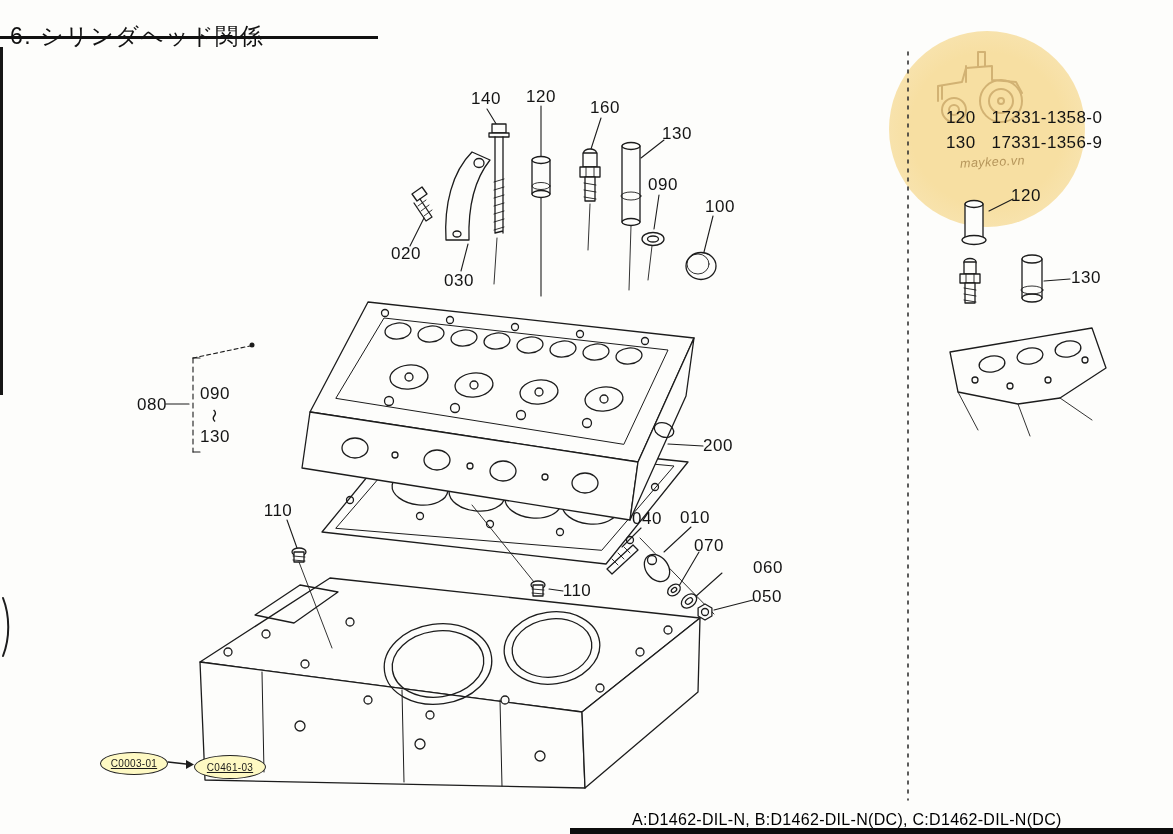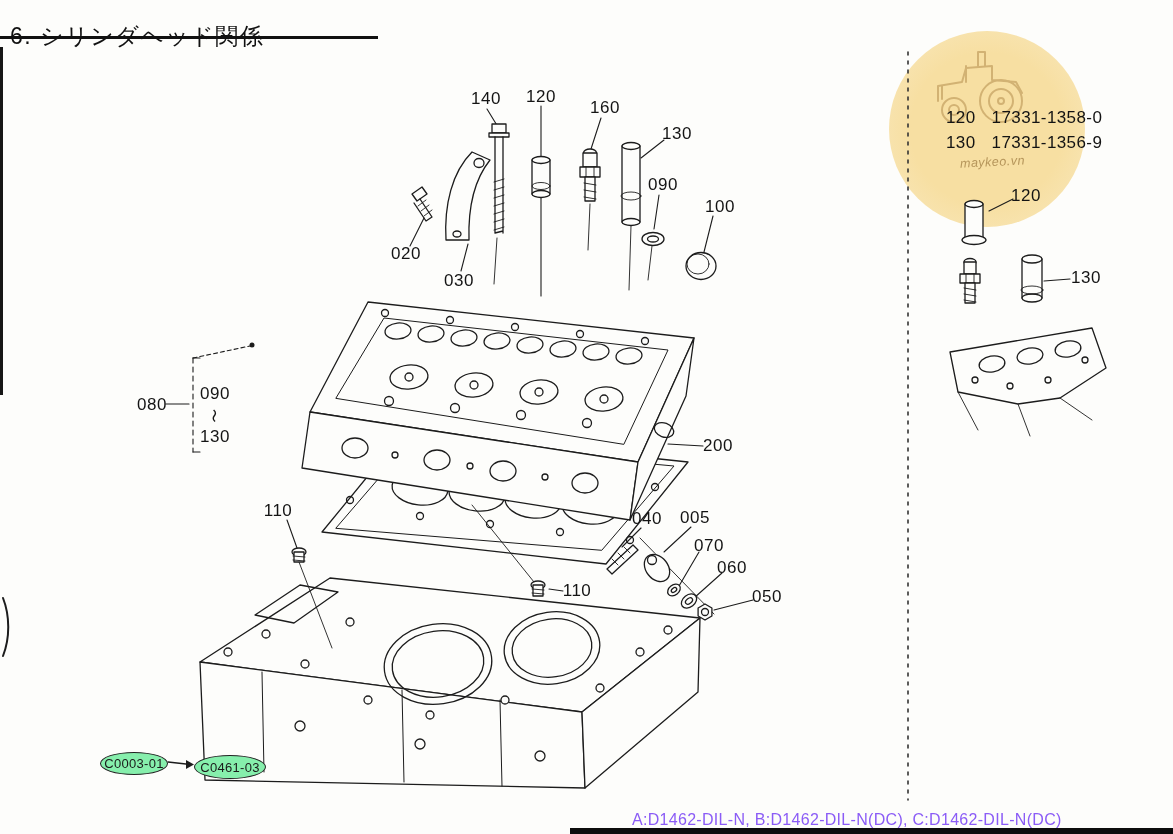--- a/index.html
+++ b/index.html
@@ -24,28 +24,28 @@
   .co-tilde{transform:translate(-50%,-50%) rotate(90deg);font-size:14px;}
   .parts-row{
     position:absolute;display:flex;gap:16px;font-size:17px;color:#131313;
     letter-spacing:.4px;white-space:nowrap;
   }
   .maykeo{
     position:absolute;left:960px;top:155px;font-style:italic;font-size:12.5px;
     color:#b5955a;letter-spacing:.5px;transform:rotate(-3deg);
   }
   .footer{
-    position:absolute;left:632px;top:811px;font-size:16px;color:#8b5cf6;
+    position:absolute;left:632px;top:811px;font-size:16px;color:#000000;
     letter-spacing:.3px;white-space:nowrap;
   }
   .bottom-bar{position:absolute;left:570px;top:828px;width:603px;height:6px;background:#0d0d0d;}
   .stamp{
     position:absolute;border:1.3px solid #222;border-radius:50%;
     display:flex;align-items:center;justify-content:center;
-    font-size:13px;letter-spacing:.3px;color:#1a1a1a;background:#86efac;
+    font-size:10px;letter-spacing:.3px;color:#1a1a1a;background:#fef9c3;text-decoration:underline;
   }
   .stamp-left{left:100px;top:752px;width:66px;height:21px;}
   .stamp-right{left:194px;top:755px;width:70px;height:22px;}
   svg{position:absolute;left:0;top:0;}
 </style>
 </head>
 <body>
 
 <div class="canvas">
 
@@ -301,23 +301,23 @@
   <div class="co" style="left:663px;top:185px">090</div>
   <div class="co" style="left:720px;top:207px">100</div>
   <div class="co" style="left:152px;top:405px">080</div>
   <div class="co" style="left:215px;top:394px">090</div>
   <div class="co co-tilde" style="left:213px;top:416px">〜</div>
   <div class="co" style="left:215px;top:437px">130</div>
   <div class="co" style="left:278px;top:511px">110</div>
   <div class="co" style="left:718px;top:446px">200</div>
   <div class="co" style="left:577px;top:591px">110</div>
   <div class="co" style="left:647px;top:519px">040</div>
-  <div class="co" style="left:695px;top:518px">005</div>
+  <div class="co" style="left:695px;top:518px">010</div>
   <div class="co" style="left:709px;top:546px">070</div>
-  <div class="co" style="left:732px;top:568px">060</div>
+  <div class="co" style="left:768px;top:568px">060</div>
   <div class="co" style="left:767px;top:597px">050</div>
 
   <div class="parts-row" style="left:946px;top:108px">
     <span>120</span>
     <span>17331-1358-0</span>
   </div>
   <div class="parts-row" style="left:946px;top:133px">
     <span>130</span>
     <span>17331-1356-9</span>
   </div>

